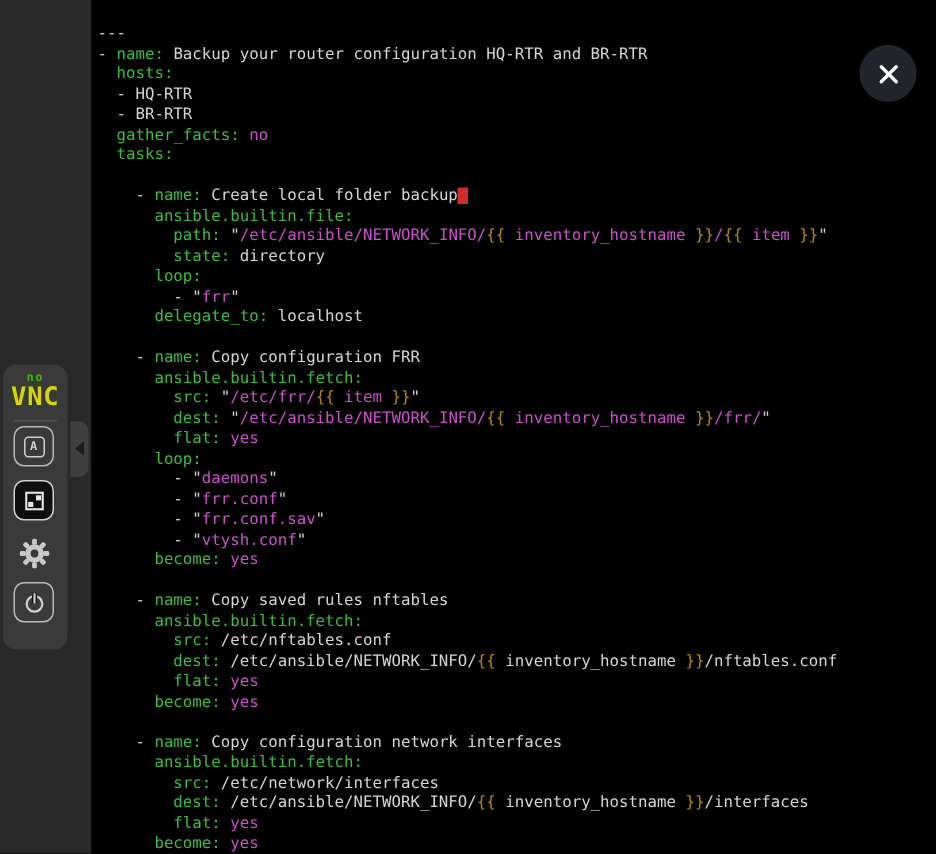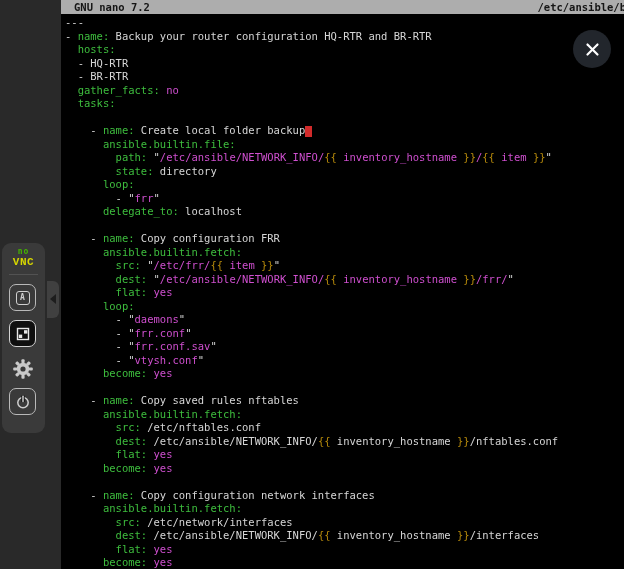--- a/index.html
+++ b/index.html
@@ -8,21 +8,21 @@
     background:#000;font-family:"DejaVu Sans Mono",monospace;
   }
   
   .sidebar{position:absolute;left:0;top:0;width:61px;height:569px;background:#292929;}
   .vnc-panel{
     position:absolute;left:2px;top:243px;width:43px;height:190px;
     background:#3a3a3a;border-radius:9px;
   }
   .logo{width:100%;text-align:center;padding-top:5px;line-height:1;}
   .logo .l1{font-size:8px;font-weight:bold;color:#45b400;letter-spacing:1px;display:block;}
-  .logo .l2{font-size:11px;font-weight:bold;color:#d6d600;letter-spacing:0.5px;display:block;margin-top:1px;font-family:Liberation Mono, monospace;}
+  .logo .l2{font-size:17px;font-weight:bold;color:#d6d600;letter-spacing:0.5px;display:block;margin-top:1px;}
   .divider{border-top:1px solid #525252;margin:6px 7px 0 7px;}
   .vbtn{
     position:absolute;left:7px;width:27px;height:27px;box-sizing:border-box;
     border:1.5px solid #b9b9b9;border-radius:7px;
     display:flex;align-items:center;justify-content:center;cursor:pointer;
   }
   .vbtn.noborder{border:none;}
   .vbtn.active{background:#0f0f0f;border-color:#d2d2d2;}
   .keycap{
     width:14px;height:14px;box-sizing:border-box;border:1.5px solid #cfcfcf;border-radius:3px;
@@ -112,24 +112,20 @@
       </svg>
     </div>
   </div>
 
   <div class="handle">
     <div class="arrow"></div>
   </div>
 </div>
 
 <div class="terminal">
-  <div class="titlebar">
-    <span class="app">GNU nano 7.2</span>
-    <span class="path">/etc/ansible/b</span>
-  </div>
   <pre class="code"><div class="ln"><span class="c-w">---</span></div><div class="ln"><span class="c-w">- </span><span class="c-g">name:</span><span class="c-w"> Backup your router configuration HQ-RTR and BR-RTR</span></div><div class="ln"><span class="c-w">  </span><span class="c-g">hosts:</span></div><div class="ln"><span class="c-w">  - HQ-RTR</span></div><div class="ln"><span class="c-w">  - BR-RTR</span></div><div class="ln"><span class="c-w">  </span><span class="c-g">gather_facts:</span><span class="c-w"> </span><span class="c-m">no</span></div><div class="ln"><span class="c-w">  </span><span class="c-g">tasks:</span></div><div class="ln"></div><div class="ln"><span class="c-w">    - </span><span class="c-g">name:</span><span class="c-w"> Create local folder backup</span><span class="c-cur"> </span></div><div class="ln"><span class="c-w">      </span><span class="c-g">ansible.builtin.file:</span></div><div class="ln"><span class="c-w">        </span><span class="c-g">path:</span><span class="c-w"> "</span><span class="c-m">/etc/ansible/NETWORK_INFO/</span><span class="c-y">{{</span><span class="c-m"> inventory_hostname </span><span class="c-y">}}</span><span class="c-m">/</span><span class="c-y">{{</span><span class="c-m"> item </span><span class="c-y">}}</span><span class="c-w">"</span></div><div class="ln"><span class="c-w">        </span><span class="c-g">state:</span><span class="c-w"> directory</span></div><div class="ln"><span class="c-w">      </span><span class="c-g">loop:</span></div><div class="ln"><span class="c-w">        - "</span><span class="c-m">frr</span><span class="c-w">"</span></div><div class="ln"><span class="c-w">      </span><span class="c-g">delegate_to:</span><span class="c-w"> localhost</span></div><div class="ln"></div><div class="ln"><span class="c-w">    - </span><span class="c-g">name:</span><span class="c-w"> Copy configuration FRR</span></div><div class="ln"><span class="c-w">      </span><span class="c-g">ansible.builtin.fetch:</span></div><div class="ln"><span class="c-w">        </span><span class="c-g">src:</span><span class="c-w"> "</span><span class="c-m">/etc/frr/</span><span class="c-y">{{</span><span class="c-m"> item </span><span class="c-y">}}</span><span class="c-w">"</span></div><div class="ln"><span class="c-w">        </span><span class="c-g">dest:</span><span class="c-w"> "</span><span class="c-m">/etc/ansible/NETWORK_INFO/</span><span class="c-y">{{</span><span class="c-m"> inventory_hostname </span><span class="c-y">}}</span><span class="c-m">/frr/</span><span class="c-w">"</span></div><div class="ln"><span class="c-w">        </span><span class="c-g">flat:</span><span class="c-w"> </span><span class="c-m">yes</span></div><div class="ln"><span class="c-w">      </span><span class="c-g">loop:</span></div><div class="ln"><span class="c-w">        - "</span><span class="c-m">daemons</span><span class="c-w">"</span></div><div class="ln"><span class="c-w">        - "</span><span class="c-m">frr.conf</span><span class="c-w">"</span></div><div class="ln"><span class="c-w">        - "</span><span class="c-m">frr.conf.sav</span><span class="c-w">"</span></div><div class="ln"><span class="c-w">        - "</span><span class="c-m">vtysh.conf</span><span class="c-w">"</span></div><div class="ln"><span class="c-w">      </span><span class="c-g">become:</span><span class="c-w"> </span><span class="c-m">yes</span></div><div class="ln"></div><div class="ln"><span class="c-w">    - </span><span class="c-g">name:</span><span class="c-w"> Copy saved rules nftables</span></div><div class="ln"><span class="c-w">      </span><span class="c-g">ansible.builtin.fetch:</span></div><div class="ln"><span class="c-w">        </span><span class="c-g">src:</span><span class="c-w"> /etc/nftables.conf</span></div><div class="ln"><span class="c-w">        </span><span class="c-g">dest:</span><span class="c-w"> /etc/ansible/NETWORK_INFO/</span><span class="c-y">{{</span><span class="c-w"> inventory_hostname </span><span class="c-y">}}</span><span class="c-w">/nftables.conf</span></div><div class="ln"><span class="c-w">        </span><span class="c-g">flat:</span><span class="c-w"> </span><span class="c-m">yes</span></div><div class="ln"><span class="c-w">      </span><span class="c-g">become:</span><span class="c-w"> </span><span class="c-m">yes</span></div><div class="ln"></div><div class="ln"><span class="c-w">    - </span><span class="c-g">name:</span><span class="c-w"> Copy configuration network interfaces</span></div><div class="ln"><span class="c-w">      </span><span class="c-g">ansible.builtin.fetch:</span></div><div class="ln"><span class="c-w">        </span><span class="c-g">src:</span><span class="c-w"> /etc/network/interfaces</span></div><div class="ln"><span class="c-w">        </span><span class="c-g">dest:</span><span class="c-w"> /etc/ansible/NETWORK_INFO/</span><span class="c-y">{{</span><span class="c-w"> inventory_hostname </span><span class="c-y">}}</span><span class="c-w">/interfaces</span></div><div class="ln"><span class="c-w">        </span><span class="c-g">flat:</span><span class="c-w"> </span><span class="c-m">yes</span></div><div class="ln"><span class="c-w">      </span><span class="c-g">become:</span><span class="c-w"> </span><span class="c-m">yes</span></div></pre>
 </div>
 
 <div class="close-btn">
   <svg width="15" height="15" viewBox="0 0 15 15">
     <line x1="2.5" y1="2.5" x2="12.5" y2="12.5" stroke="#ffffff" stroke-width="2.2" stroke-linecap="round"></line>
     <line x1="12.5" y1="2.5" x2="2.5" y2="12.5" stroke="#ffffff" stroke-width="2.2" stroke-linecap="round"></line>
   </svg>
 </div>
 

